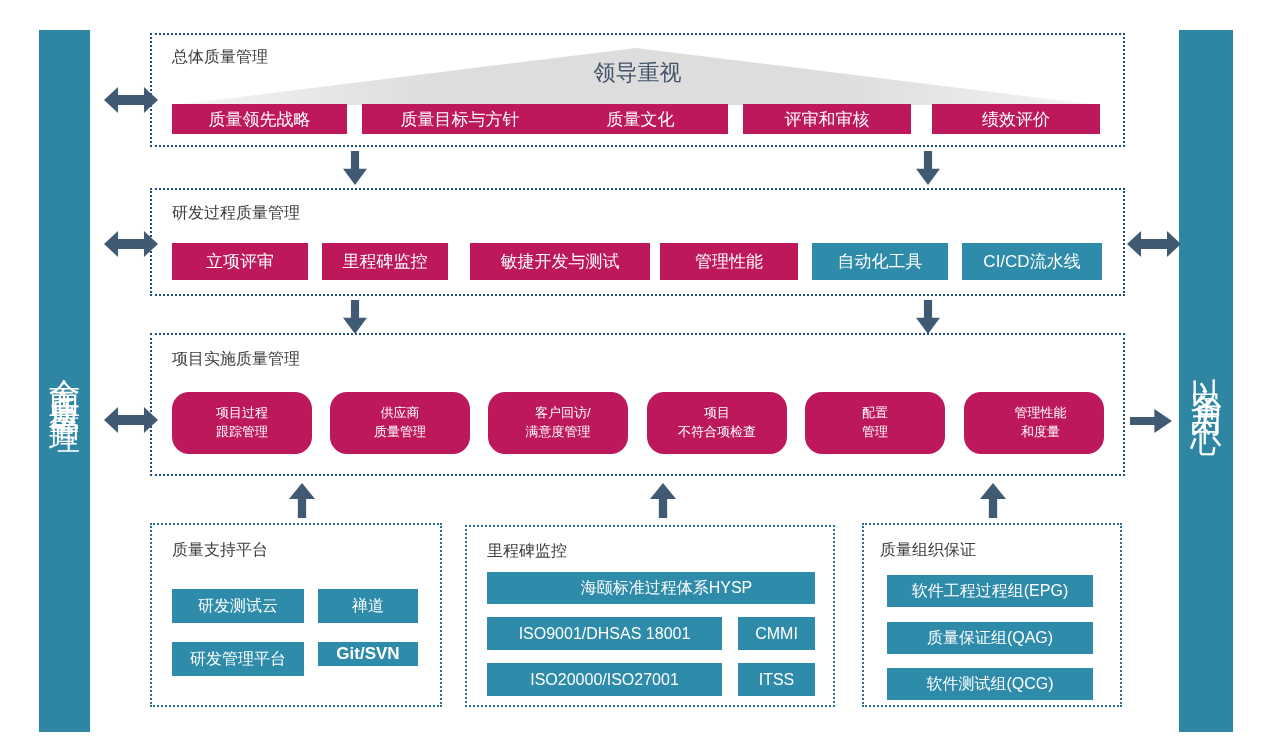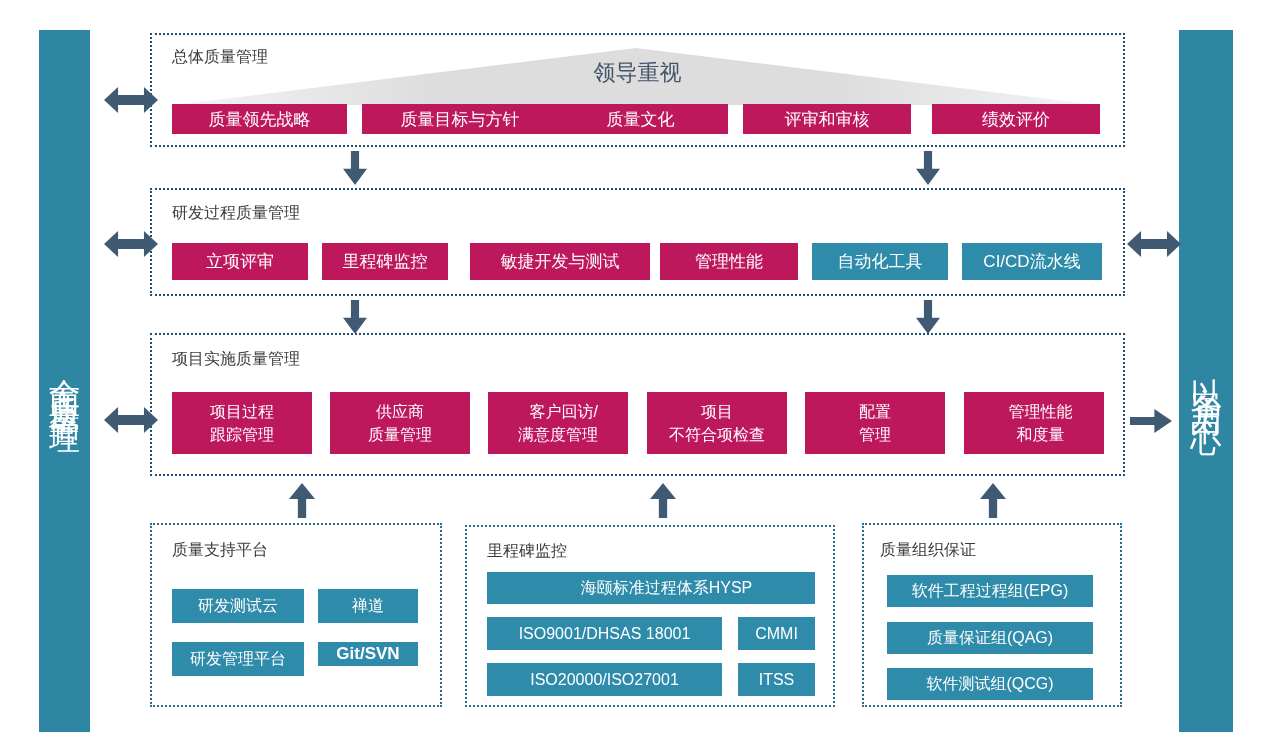--- a/index.html
+++ b/index.html
@@ -24,21 +24,21 @@
   .sec-title{
     position:absolute;font-size:16px;color:#3b3b3b;white-space:nowrap;
   }
   
   .chip{
     position:absolute;background:#be185d;color:#ffffff;
     display:flex;align-items:center;justify-content:center;
     font-size:17px;text-align:center;box-sizing:border-box;white-space:nowrap;
   }
   .chip.teal{background:#2e8caa;}
-  .chip.two-line{font-size:16px;line-height:1.45;}
+  .chip.two-line{font-size:13px;line-height:1.45;border-radius:17px;}
   .chip.two-line span{display:block;}
   .chip.small{font-size:16px;}
   .chip.bold{font-weight:bold;font-size:17px;}
   
   .triangle{
     position:absolute;left:175px;top:48px;width:922px;height:57px;
     background:linear-gradient(to right,#f4f4f4 0%,#dddddd 28%,#dddddd 72%,#f4f4f4 100%);
     clip-path:polygon(50% 0,100% 100%,0 100%);
   }
   .triangle-label{

